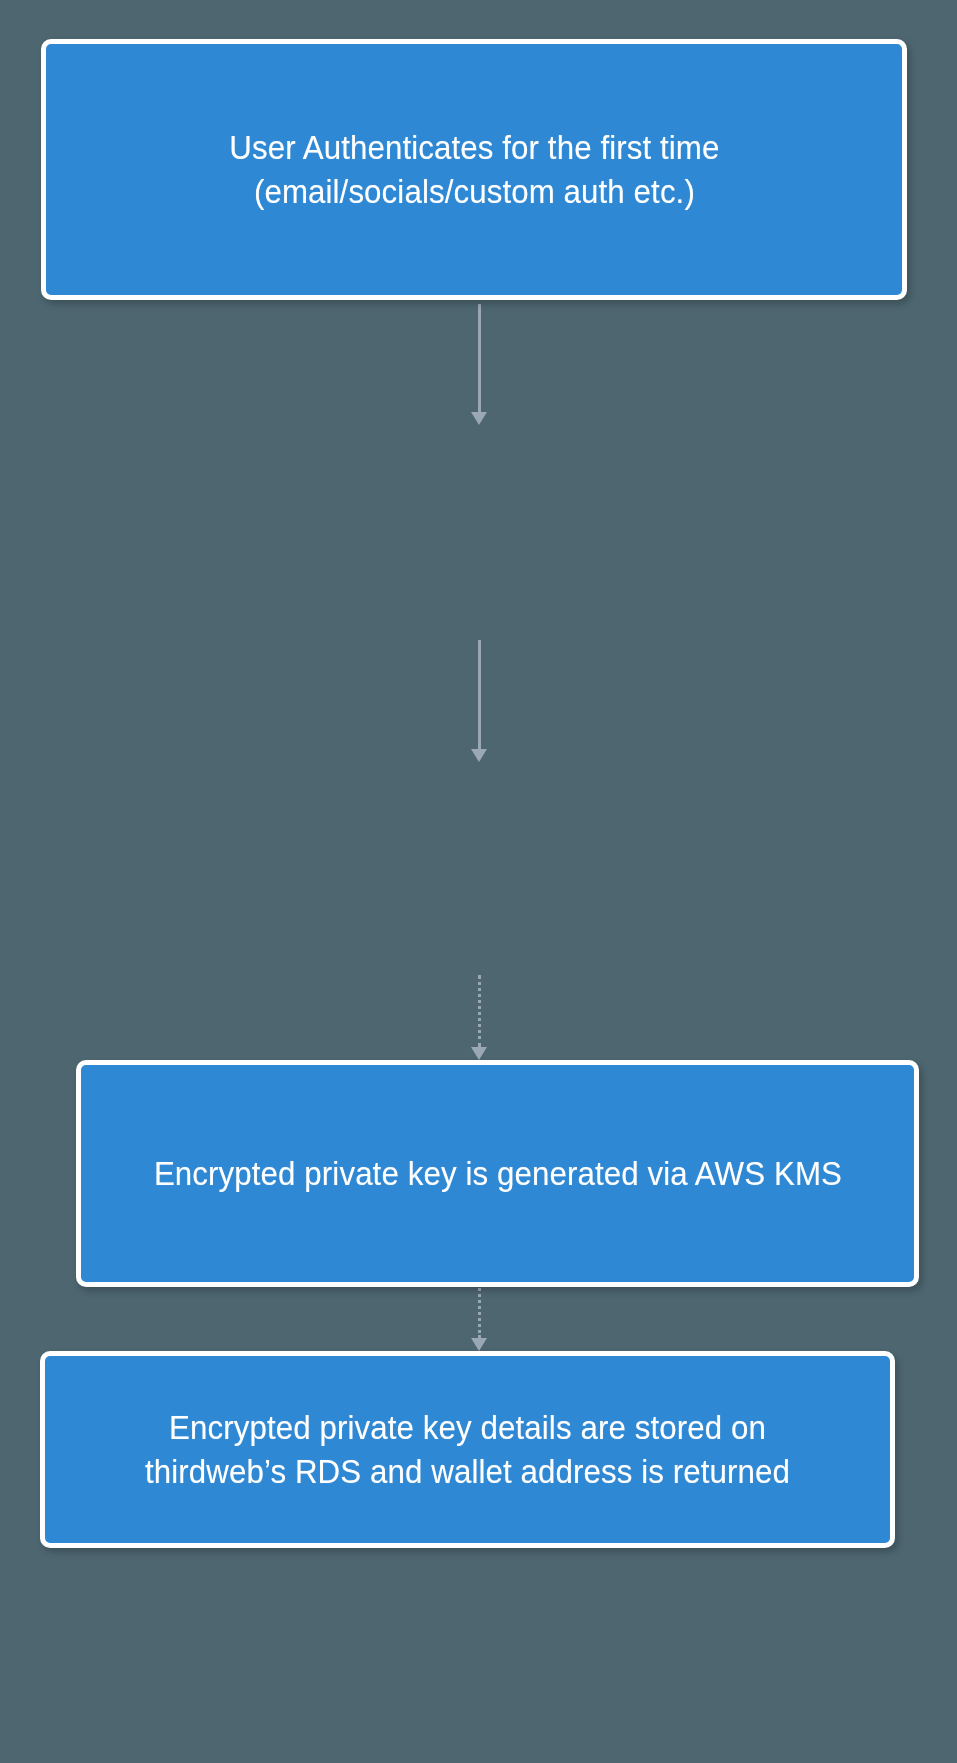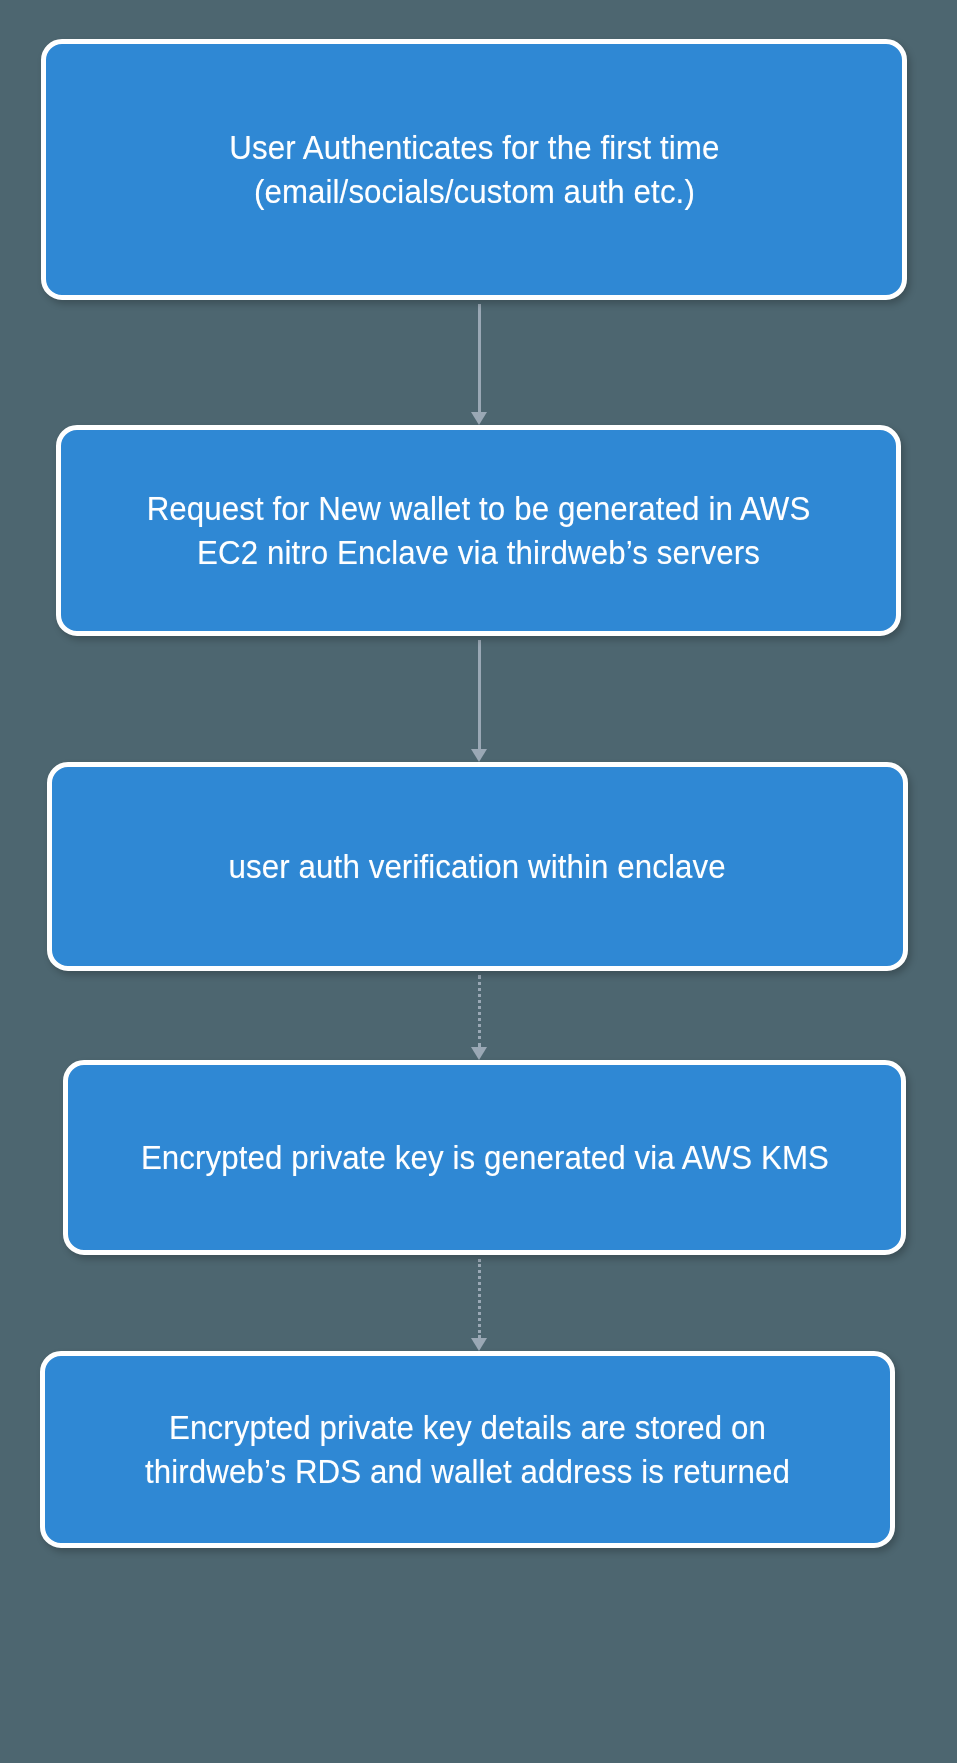--- a/index.html
+++ b/index.html
@@ -13,21 +13,21 @@
     height: 1763px;
     background: #4d6670;
     overflow: hidden;
     font-family: "Liberation Sans", "DejaVu Sans", sans-serif;
   }
   .node {
     position: absolute;
     box-sizing: border-box;
     background: #2f88d4;
     border: 5px solid #ffffff;
-    border-radius: 21px;
+    border-radius: 10px;
     box-shadow: 3px 4px 7px rgba(0,0,0,0.22);
     display: flex;
     align-items: center;
     justify-content: center;
     text-align: center;
     color: #ffffff;
     padding: 6px 20px;
   }
   .node-label {
     font-size: 34px;
@@ -37,21 +37,21 @@
     color: #ffffff;
     text-shadow: 0 0 1px rgba(255,255,255,0.35);
     transform: scaleX(0.92);
     transform-origin: center;
     white-space: pre-line;
   }
   
   #node-0 { left: 41px;  top: 39px;   width: 866px; height: 261px; }
   #node-1 { left: 56px;  top: 425px;  width: 845px; height: 211px; }
   #node-2 { left: 47px;  top: 762px;  width: 861px; height: 209px; }
-  #node-3 { left: 63px;  top: 1060px; width: 843px; height: 195px; }
+  #node-3 { left: 76px;  top: 1060px; width: 843px; height: 227px; }
   #node-4 { left: 40px;  top: 1351px; width: 855px; height: 197px; }
 
   .edge {
     position: absolute;
   }
   .edge-line {
     position: absolute;
     left: 0;
     top: 0;
     width: 0;
@@ -93,27 +93,21 @@
   <div class="edge" style="left:478px; top:1259px; height:92px;">
     <div class="edge-line dotted" style="height:79px;"></div>
     <div class="edge-head" style="top:79px;"></div>
   </div>
 
   <div class="node" id="node-0">
     <div class="node-label">User Authenticates for the first time
 (email/socials/custom auth etc.)</div>
   </div>
 
-  <div class="node" id="node-1">
-    <div class="node-label">Request for New wallet to be generated in AWS EC2 nitro Enclave via thirdweb’s servers</div>
-  </div>
 
-  <div class="node" id="node-2">
-    <div class="node-label">user auth verification within enclave</div>
-  </div>
 
   <div class="node" id="node-3">
     <div class="node-label">Encrypted private key is generated via AWS KMS</div>
   </div>
 
   <div class="node" id="node-4">
     <div class="node-label">Encrypted private key details are stored on thirdweb’s RDS and wallet address is returned</div>
   </div>
 
 </div>

